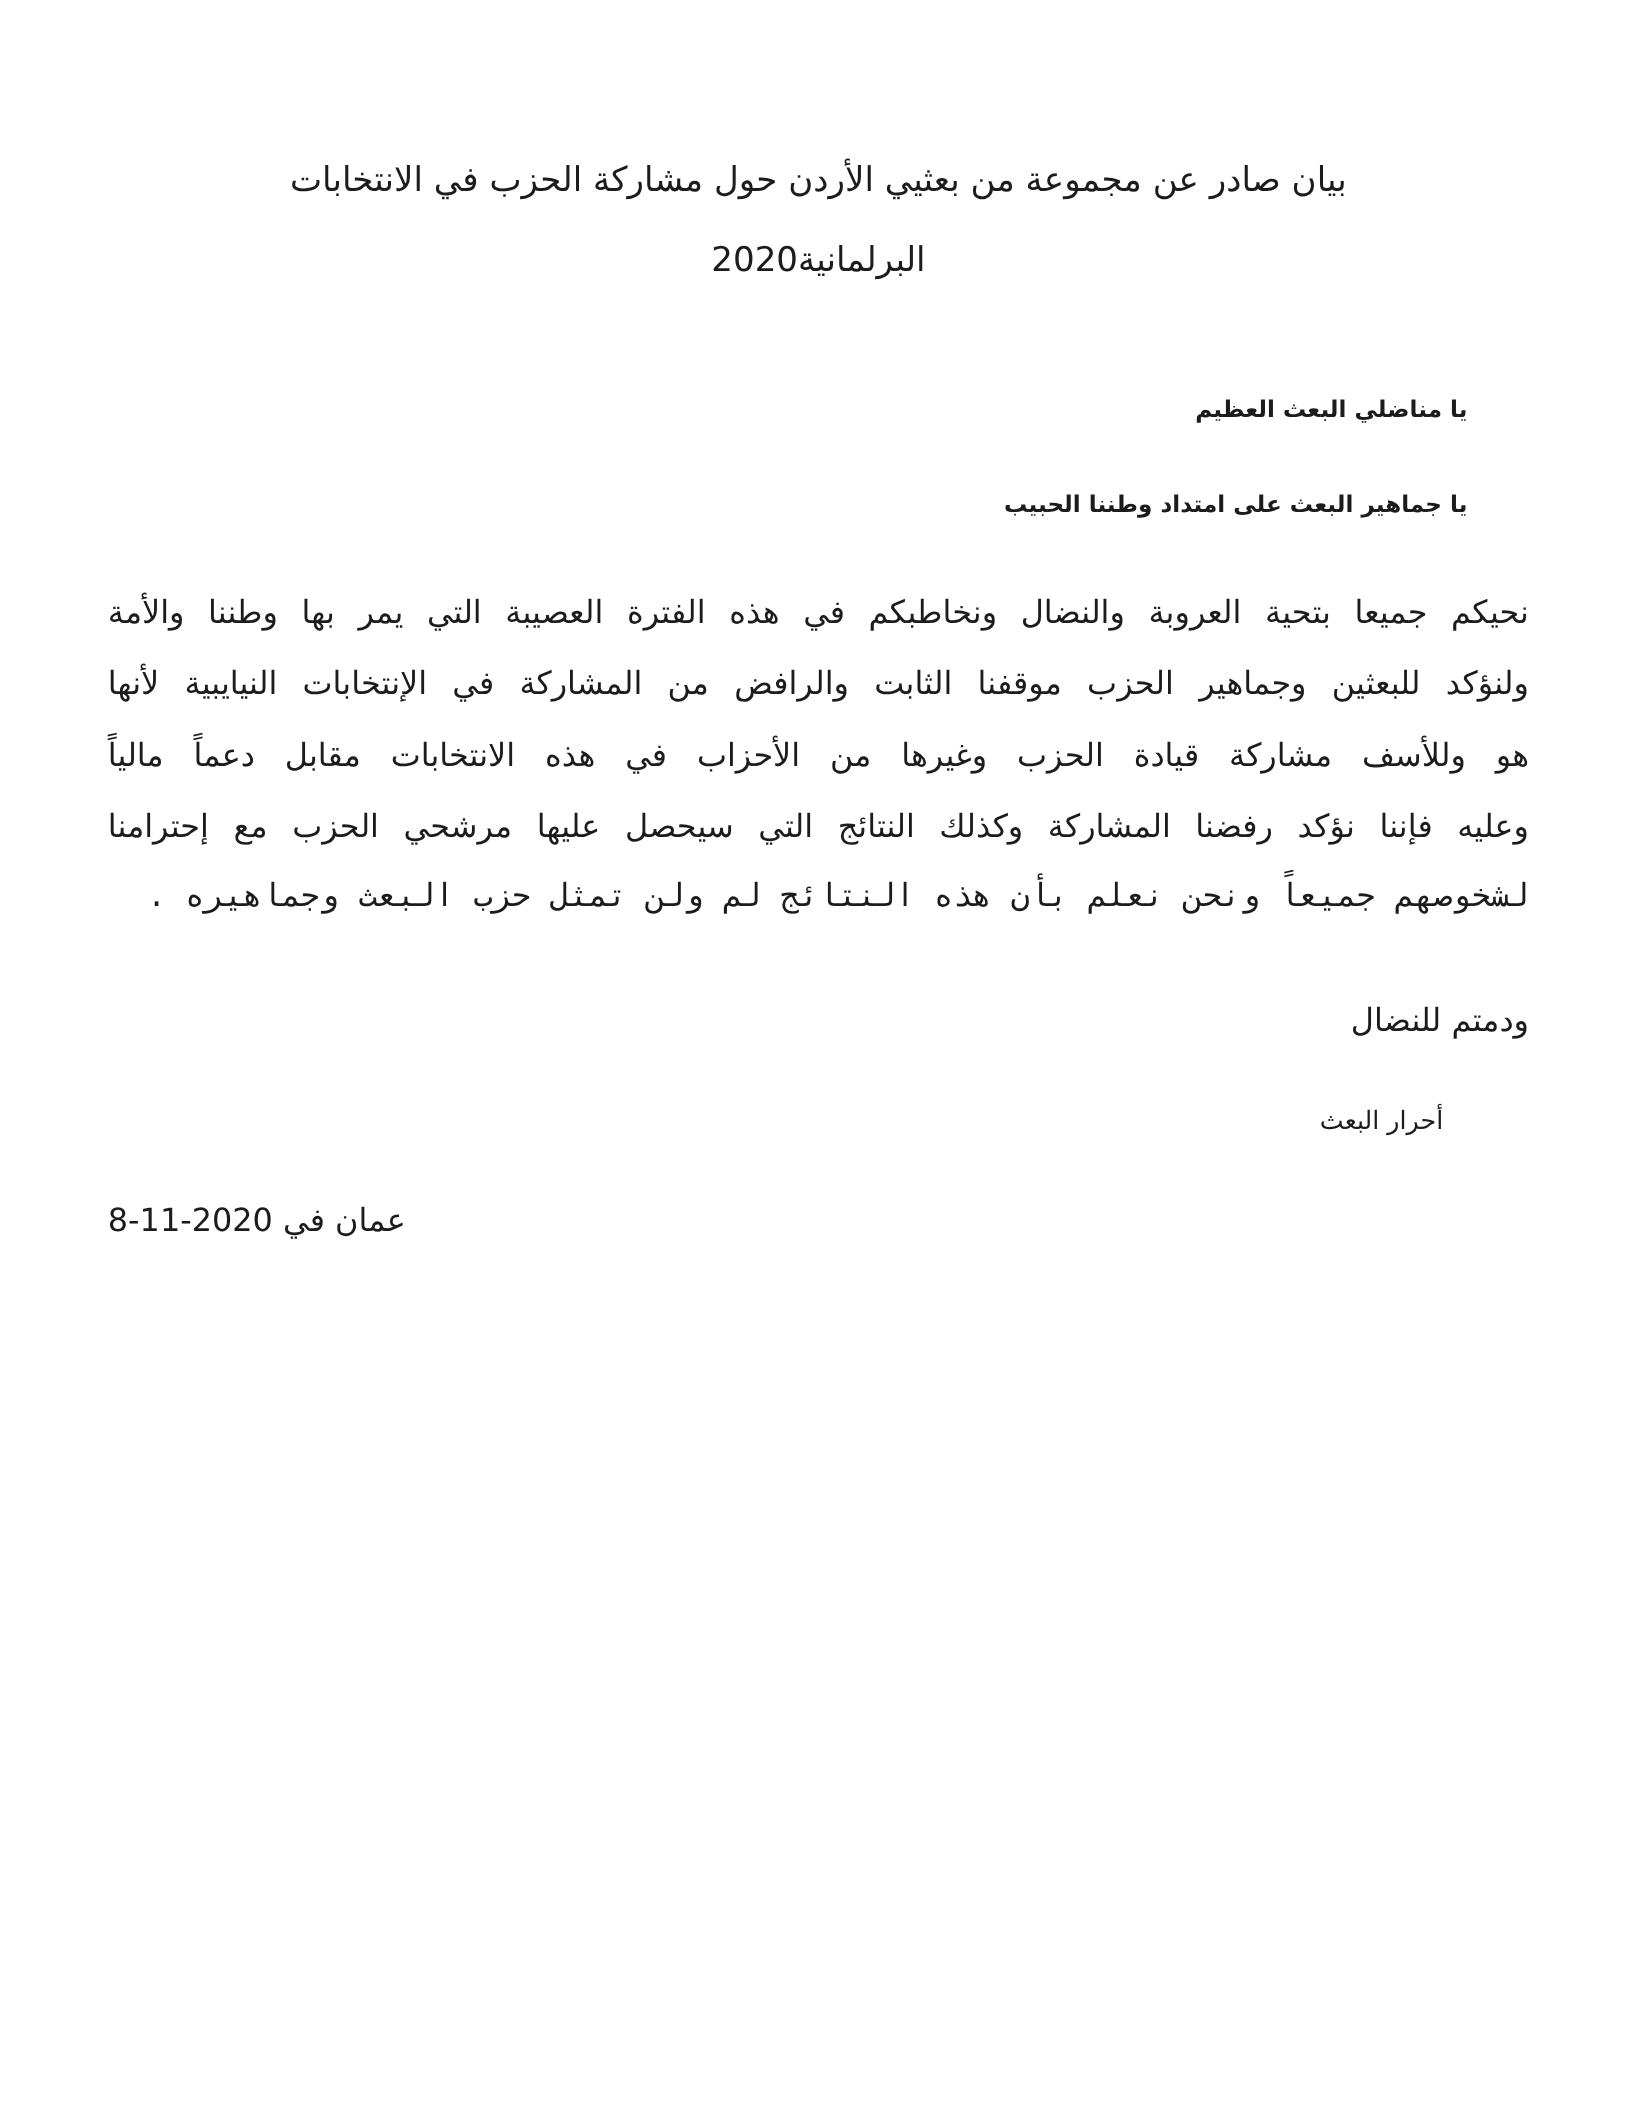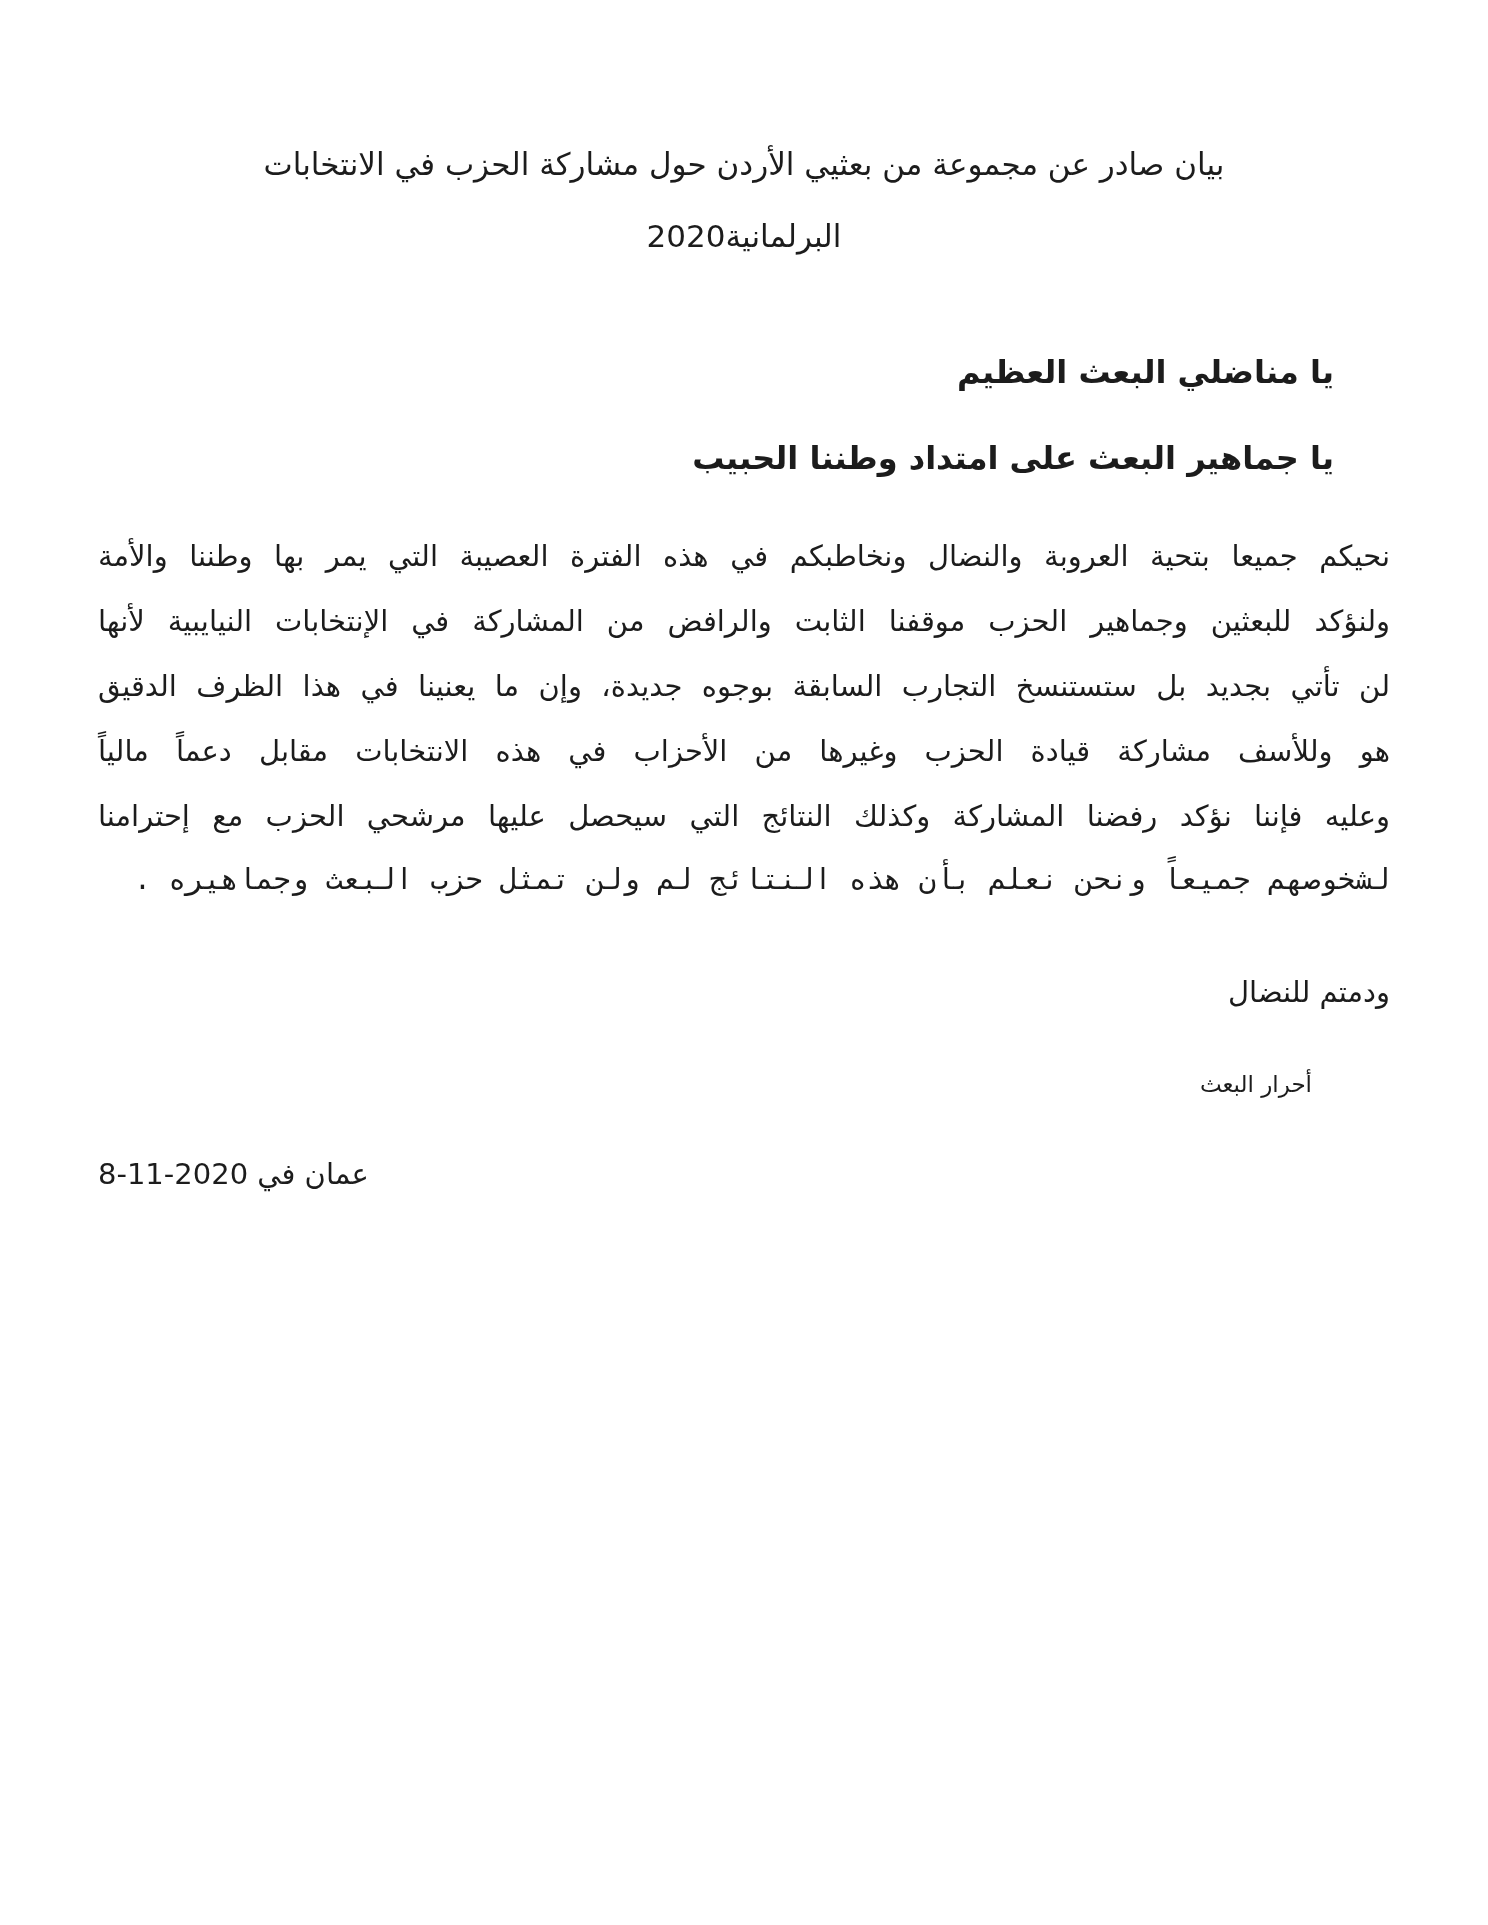--- a/index.html
+++ b/index.html
@@ -19,21 +19,21 @@
     color: #1c1c1c;
   }
   .title {
     text-align: center;
     font-size: 31px;
     font-weight: 400;
     line-height: 72px;
   }
   .heading {
     font-weight: 700;
-    font-size: 32px;
+    font-size: 21px;
     text-align: right;
     padding-right: 56px;
     line-height: 40px;
   }
   .heading-1 { margin-top: 80px; }
   .heading-2 { margin-top: 46px; }
   .statement-body {
     margin-top: 46px;
     font-size: 29px;
     line-height: 65px;
@@ -78,21 +78,20 @@
     <div>البرلمانية2020</div>
   </div>
 
   <div class="heading heading-1">يا مناضلي البعث العظيم</div>
 
   <div class="heading heading-2">يا جماهير البعث على امتداد وطننا الحبيب</div>
 
   <div class="statement-body">
     <div class="body-line">نحيكم جميعا بتحية العروبة والنضال ونخاطبكم في هذه الفترة العصيبة التي يمر بها وطننا والأمة</div>
     <div class="body-line">ولنؤكد للبعثين وجماهير الحزب موقفنا الثابت والرافض من المشاركة في الإنتخابات النيايبية لأنها</div>
-    <div class="body-line">لن تأتي بجديد بل ستستنسخ التجارب السابقة بوجوه جديدة، وإن ما يعنينا في هذا الظرف الدقيق</div>
     <div class="body-line">هو وللأسف مشاركة قيادة الحزب وغيرها من الأحزاب في هذه الانتخابات مقابل دعماً مالياً</div>
     <div class="body-line">وعليه فإننا نؤكد رفضنا المشاركة وكذلك النتائج التي سيحصل عليها مرشحي الحزب مع إحترامنا</div>
     <div class="body-line last">لشخوصهم جميعاً ونحن نعلم بأن هذه النتائج لم ولن تمثل حزب البعث وجماهيره .</div>
   </div>
 
   <div class="closing">ودمتم للنضال</div>
 
   <div class="signature">أحرار البعث</div>
 
   <div class="dateline">عمان في 2020-11-8</div>

